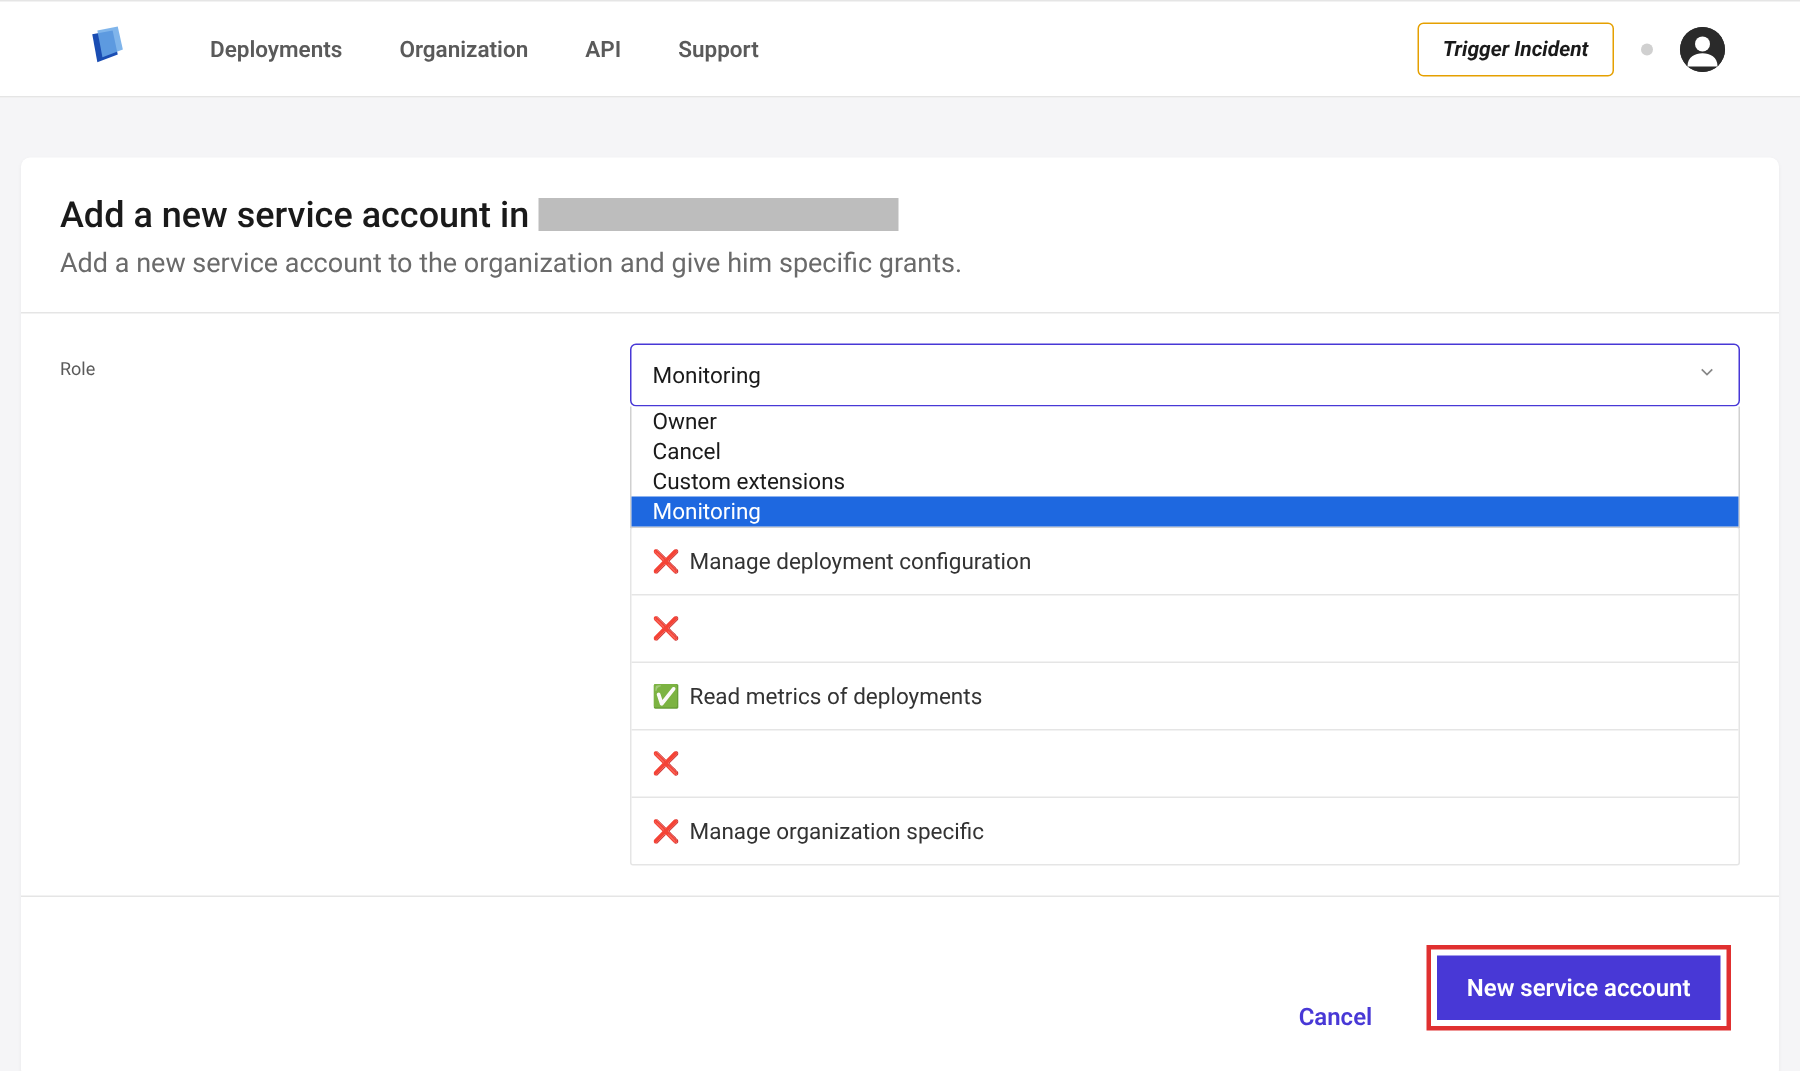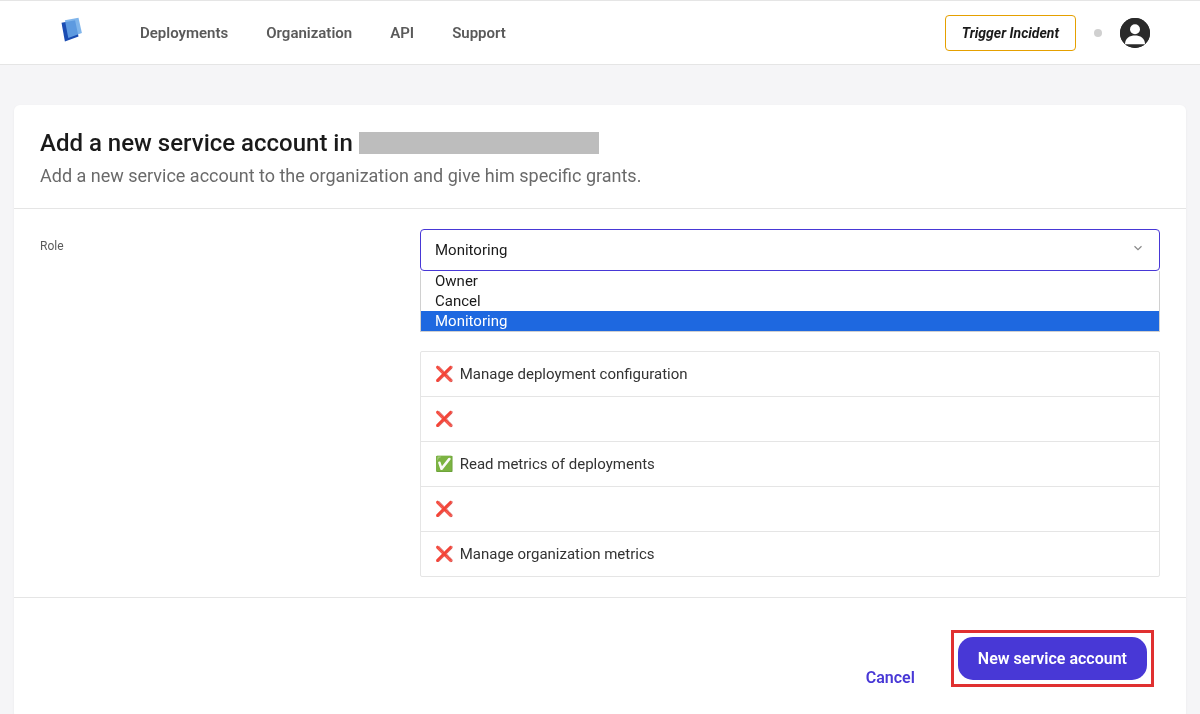--- a/index.html
+++ b/index.html
@@ -200,21 +200,21 @@
       border: 3px solid #e03030;
       padding: 4px;
     }
     .primary-btn {
       background: #4838d6;
       color: #ffffff;
       font-weight: 600;
       font-size: 16px;
       padding: 12px 20px;
       border: none;
-      border-radius: 15px;
+      border-radius: 0;
       cursor: pointer;
     }
   </style>
 </head>
 <body>
 
 <div class="topbar">
   <div class="logo">
     <svg viewBox="0 0 40 40" width="34" height="34">
       <path d="M10 8 L26 5 L30 24 L14 30 Z" fill="#1a4db3"></path>
@@ -257,41 +257,42 @@
         <span>Monitoring</span>
         <span class="chevron">
           <svg width="14" height="14" viewBox="0 0 24 24" fill="none" stroke="#888" stroke-width="2">
             <polyline points="6 9 12 15 18 9"></polyline>
           </svg>
         </span>
       </div>
       <div class="dropdown">
         <div class="dropdown-item">Owner</div>
         <div class="dropdown-item">Cancel</div>
+        <div class="dropdown-item">Custom extensions</div>
         <div class="dropdown-item selected">Monitoring</div>
       </div>
 
       <div class="permissions">
         <div class="perm-item">
           <span class="perm-icon">❌</span>
           <span>Manage deployment configuration</span>
         </div>
         <div class="perm-item">
           <span class="perm-icon">❌</span>
         </div>
         <div class="perm-item">
           <span class="perm-icon">✅</span>
           <span>Read metrics of deployments</span>
         </div>
         <div class="perm-item">
           <span class="perm-icon">❌</span>
         </div>
         <div class="perm-item">
           <span class="perm-icon">❌</span>
-          <span>Manage organization metrics</span>
+          <span>Manage organization specific</span>
         </div>
       </div>
     </div>
   </div>
 
   <div class="card-footer">
     <span class="cancel-link">Cancel</span>
     <div class="primary-btn-box">
       <button class="primary-btn">New service account</button>
     </div>

